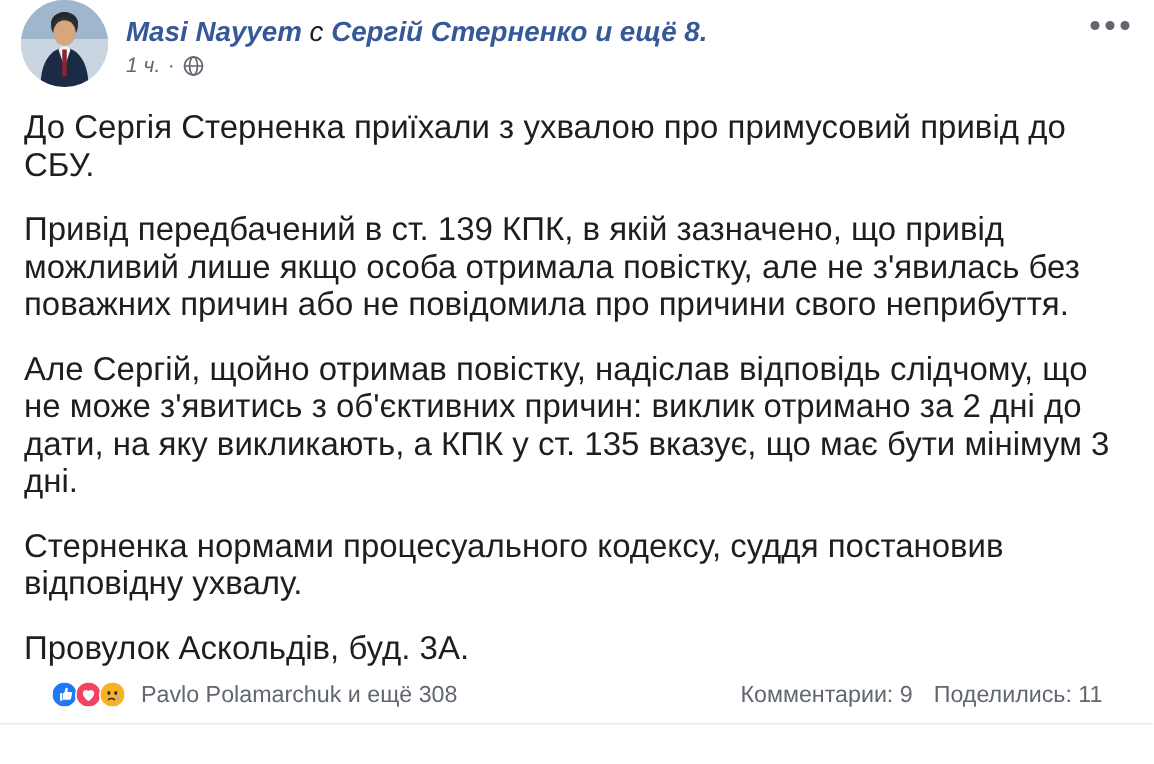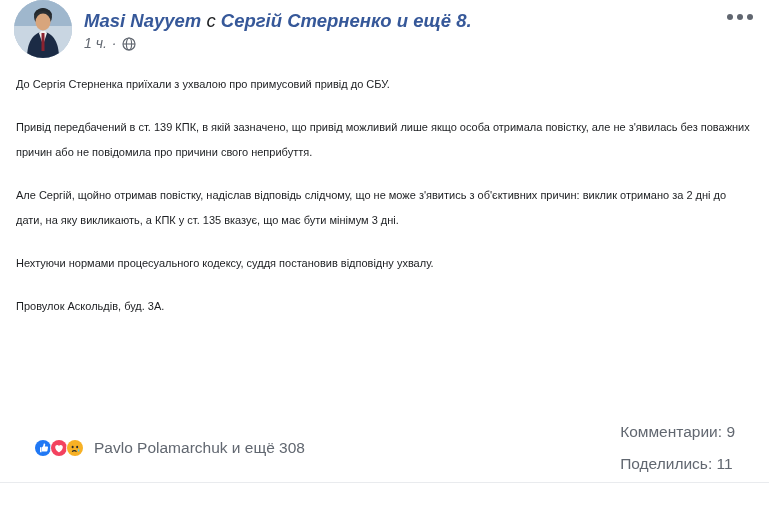--- a/index.html
+++ b/index.html
@@ -105,21 +105,21 @@
     width: 6px;
     height: 6px;
     border-radius: 50%;
     background: #616770;
     display: block;
   }
 
   
   .post-body {
     padding: 14px 16px 0 16px;
-    font-size: 11px;
+    font-size: 22px;
     line-height: 25px;
     color: #1c1e21;
   }
   .post-body p {
     margin: 0 0 18px 0;
   }
   .post-body p.tight {
     margin-bottom: 2px;
   }
   .post-body p.last {
@@ -160,21 +160,20 @@
     font-size: 15.5px;
     white-space: nowrap;
   }
   .counts {
     margin-left: auto;
     display: flex;
     gap: 14px;
     font-size: 15.5px;
     color: #616770;
     white-space: nowrap;
-    flex-direction: column;
   }
   .counts span { cursor: pointer; }
 
   .bottom-rule {
     position: absolute;
     left: 0;
     right: 0;
     bottom: 26px;
     height: 1px;
     background: #e9ebee;
@@ -225,21 +224,21 @@
       <span></span>
       <span></span>
       <span></span>
     </div>
   </div>
 
   <div class="post-body">
     <p>До Сергія Стерненка приїхали з ухвалою про примусовий привід до СБУ.</p>
     <p>Привід передбачений в ст. 139 КПК, в якій зазначено, що привід можливий лише якщо особа отримала повістку, але не з'явилась без поважних причин або не повідомила про причини свого неприбуття.</p>
     <p>Але Сергій, щойно отримав повістку, надіслав відповідь слідчому, що не може з'явитись з об'єктивних причин: виклик отримано за 2 дні до дати, на яку викликають, а КПК у ст. 135 вказує, що має бути мінімум 3 дні.</p>
-    <p>Нехтуючи нормами процесуального кодексу, суддя постановив відповідну ухвалу.</p>
+    <p>Стерненка нормами процесуального кодексу, суддя постановив відповідну ухвалу.</p>
     <p class="last">Провулок Аскольдів, буд. 3А.</p>
   </div>
 
   <div class="post-footer">
     <div class="reactions">
       <span class="reaction">
         <svg width="16" height="16" viewBox="0 0 16 16" aria-hidden="true">
           <circle cx="8" cy="8" r="8" fill="#2078f4"></circle>
           <path d="M5 7.2h1.6v5H5z" fill="#fff"></path>
           <path d="M7 7.2c.9-.4 1.5-1.4 1.5-2.6 0-.8.5-1.2 1-1.1.5.1.8.6.7 1.3l-.3 1.6h2.2c.6 0 1 .5.9 1.1l-.6 3.2c-.1.5-.5.8-1 .8H7z" fill="#fff"></path>

